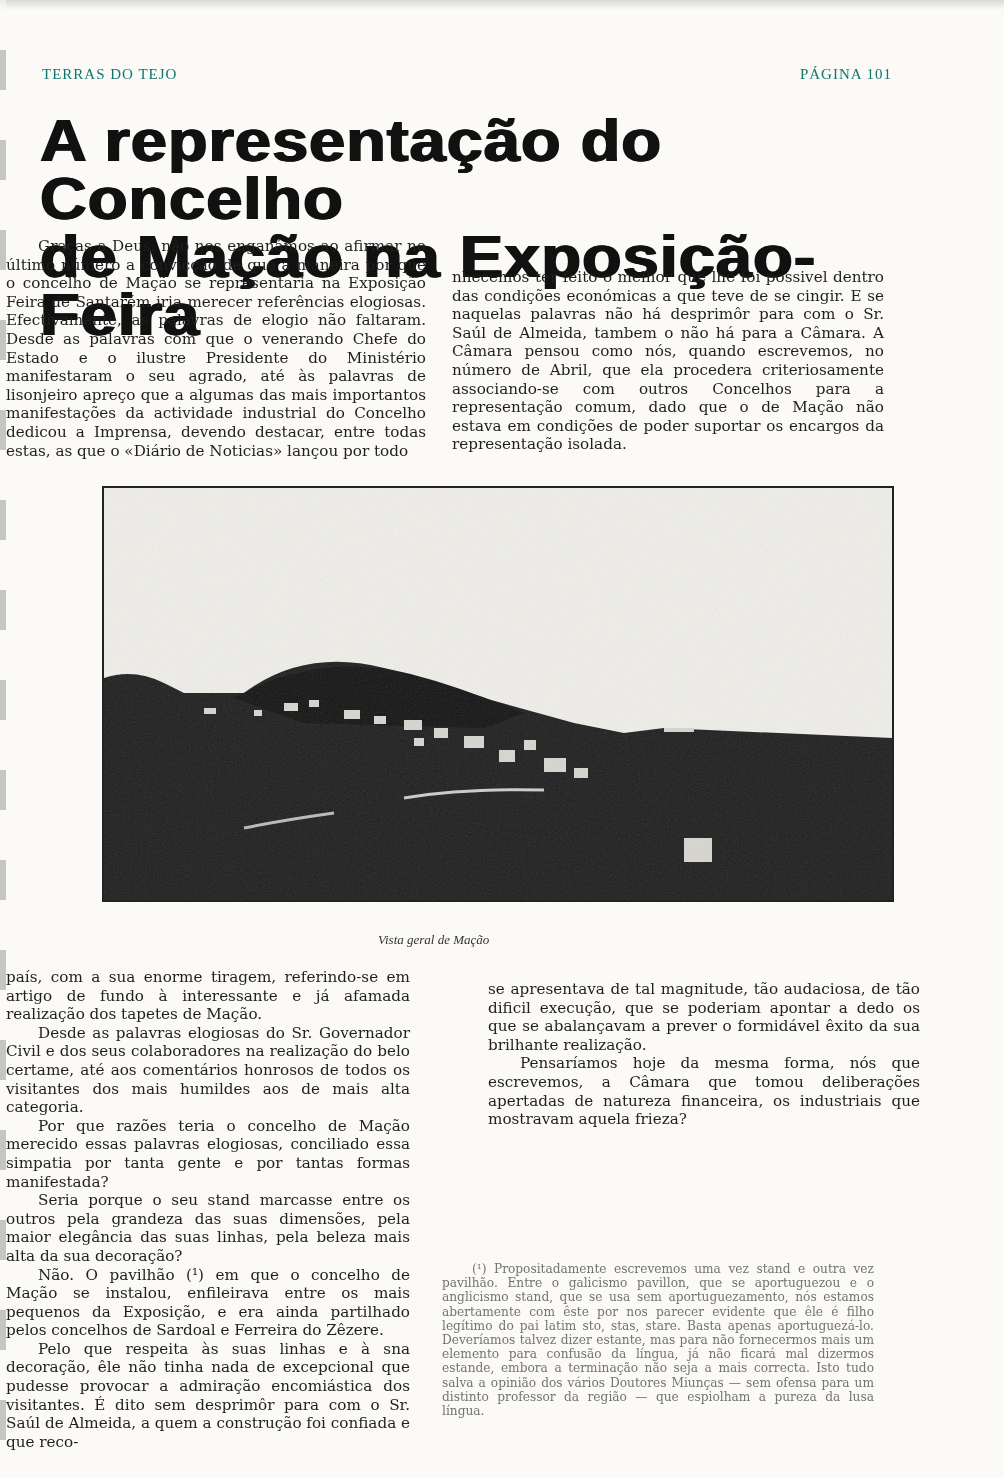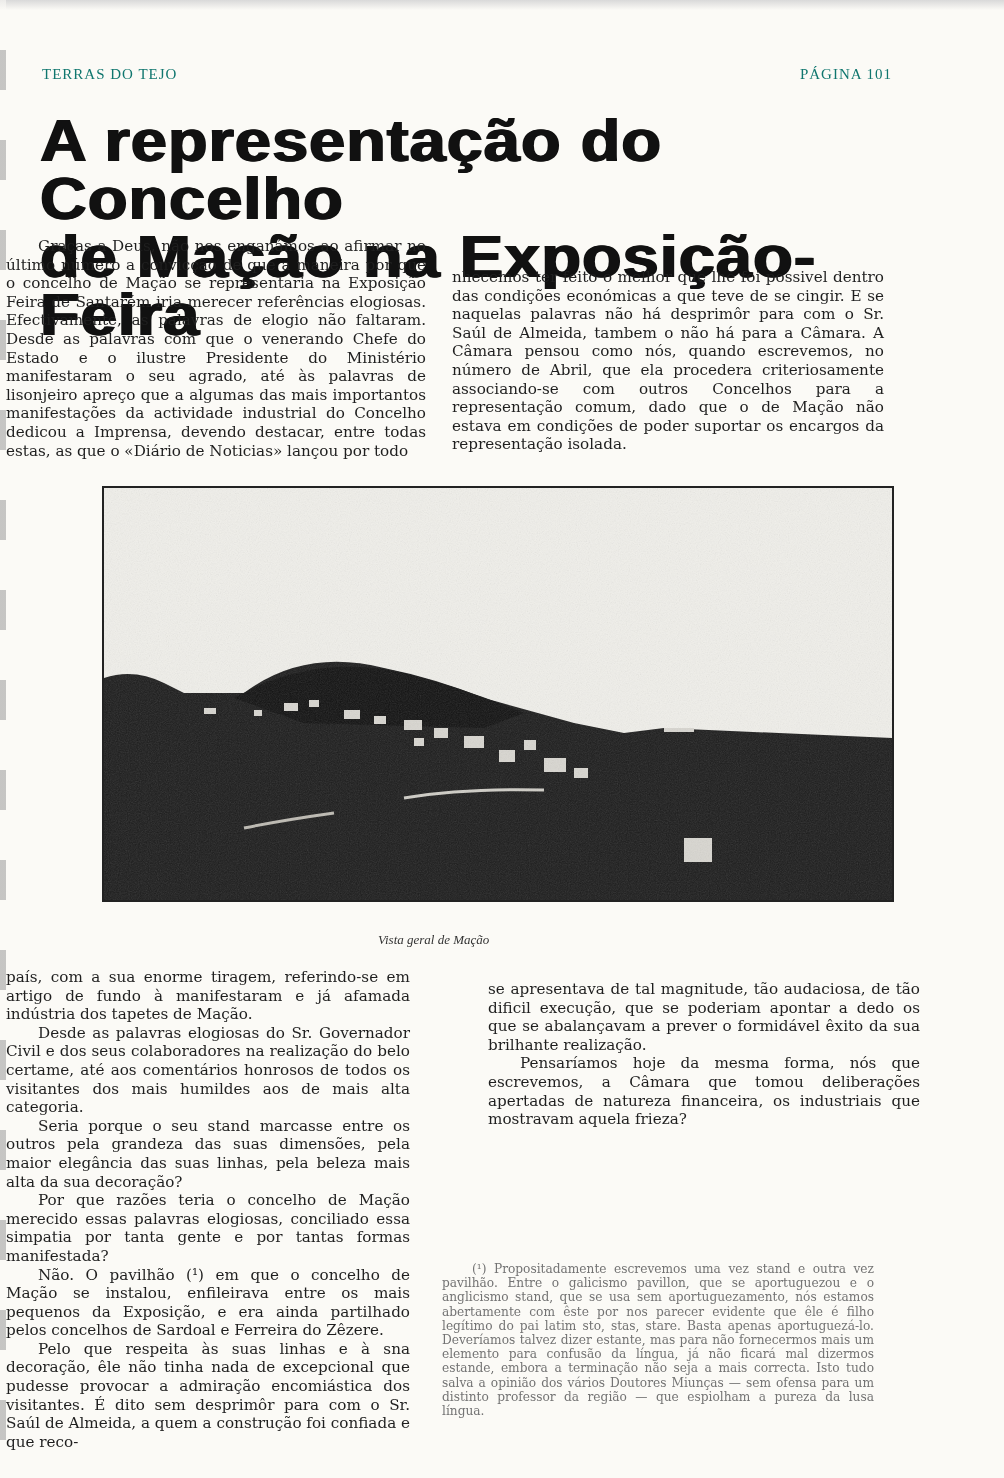--- a/index.html
+++ b/index.html
@@ -113,24 +113,24 @@
         <rect x="580" y="350" width="28" height="24"></rect>
     </g>
     <path d="M300 310 Q360 300 440 302" stroke="#cfcdc6" stroke-width="3" fill="none"></path>
     <path d="M140 340 Q180 332 230 325" stroke="#bdbab2" stroke-width="3" fill="none"></path>
     <rect x="0" y="0" width="788" height="412" filter="url(#grain)"></rect>
   </svg>
 </div>
 <div class="caption">Vista geral de Mação</div>
 
 <div class="col c3">
-  <p>país, com a sua enorme tiragem, referindo-se em artigo de fundo à manifestaram e já afamada indústria dos tapetes de Mação.</p>
+  <p>país, com a sua enorme tiragem, referindo-se em artigo de fundo à interessante e já afamada realização dos tapetes de Mação.</p>
   <p class="indent">Desde as palavras elogiosas do Sr. Governador Civil e dos seus colaboradores na realização do belo certame, até aos comentários honrosos de todos os visitantes dos mais humildes aos de mais alta categoria.</p>
+  <p class="indent">Por que razões teria o concelho de Mação merecido essas palavras elogiosas, conciliado essa simpatia por tanta gente e por tantas formas manifestada?</p>
   <p class="indent">Seria porque o seu stand marcasse entre os outros pela grandeza das suas dimensões, pela maior elegância das suas linhas, pela beleza mais alta da sua decoração?</p>
-  <p class="indent">Por que razões teria o concelho de Mação merecido essas palavras elogiosas, conciliado essa simpatia por tanta gente e por tantas formas manifestada?</p>
   <p class="indent">Não. O pavilhão (¹) em que o concelho de Mação se instalou, enfileirava entre os mais pequenos da Exposição, e era ainda partilhado pelos concelhos de Sardoal e Ferreira do Zêzere.</p>
   <p class="indent">Pelo que respeita às suas linhas e à sna decoração, êle não tinha nada de excepcional que pudesse provocar a admiração encomiástica dos visitantes. É dito sem desprimôr para com o Sr. Saúl de Almeida, a quem a construção foi confiada e que reco-</p>
 </div>
 
 <div class="col c4">
   <p>se apresentava de tal magnitude, tão audaciosa, de tão dificil execução, que se poderiam apontar a dedo os que se abalançavam a prever o formidável êxito da sua brilhante realização.</p>
   <p class="indent">Pensaríamos hoje da mesma forma, nós que escrevemos, a Câmara que tomou deliberações apertadas de natureza financeira, os industriais que mostravam aquela frieza?</p>
 </div>
 
 <div class="footnote">

